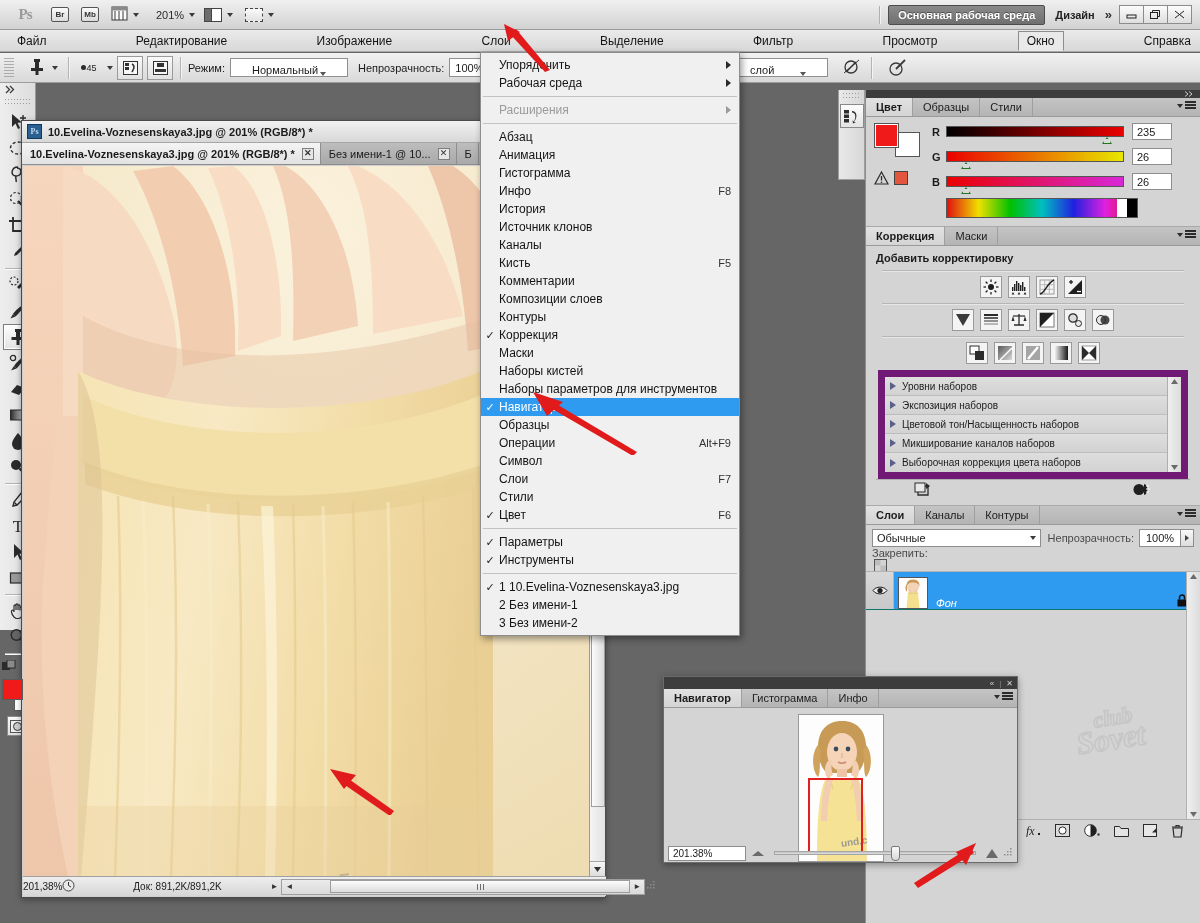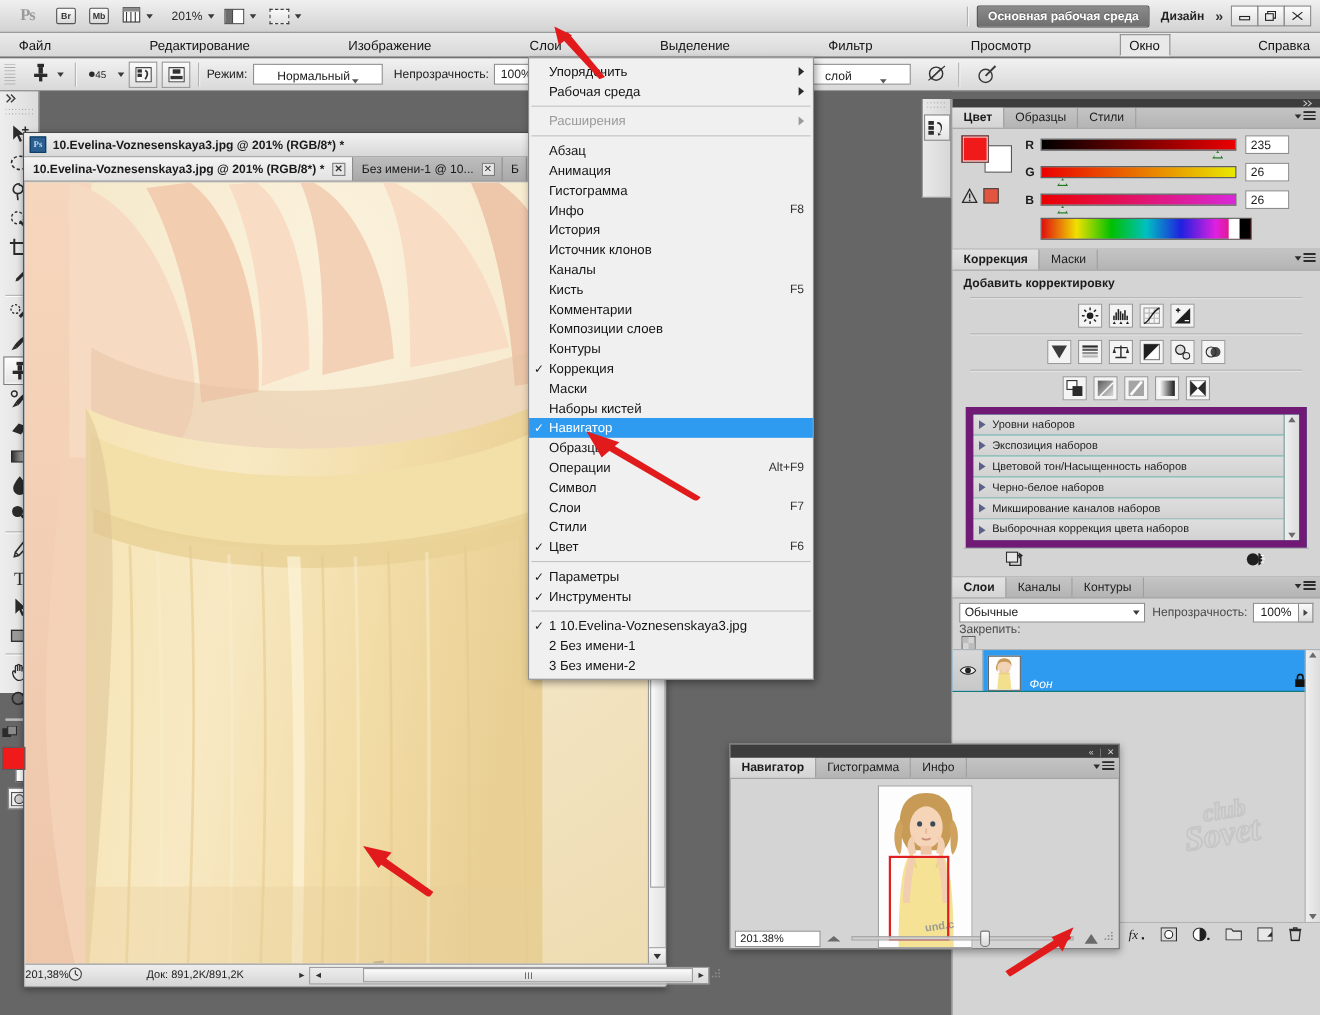--- a/index.html
+++ b/index.html
@@ -880,20 +880,25 @@
     <div class="mi">
       <span class="chk"></span>
       <span class="lbl">Маски</span>
       <span class="acc"></span>
     </div>
     <div class="mi">
       <span class="chk"></span>
       <span class="lbl">Наборы кистей</span>
       <span class="acc"></span>
     </div>
+    <div class="mi">
+      <span class="chk"></span>
+      <span class="lbl">Наборы параметров для инструментов</span>
+      <span class="acc"></span>
+    </div>
     <div class="mi sel">
       <span class="chk">✓</span>
       <span class="lbl">Навигатор</span>
       <span class="acc"></span>
     </div>
     <div class="mi">
       <span class="chk"></span>
       <span class="lbl">Образцы</span>
       <span class="acc"></span>
     </div>
@@ -1193,24 +1198,20 @@
                 <span class="pt"></span>
                 <span>Уровни наборов</span>
               </div>
             <div class="prow">
                 <span class="pt"></span>
                 <span>Экспозиция наборов</span>
               </div>
             <div class="prow">
                 <span class="pt"></span>
                 <span>Цветовой тон/Насыщенность наборов</span>
-              </div>
-            <div class="prow">
-                <span class="pt"></span>
-                <span>Черно-белое наборов</span>
               </div>
             <div class="prow">
                 <span class="pt"></span>
                 <span>Микширование каналов наборов</span>
               </div>
             <div class="prow" style="border-bottom:none">
                 <span class="pt"></span>
                 <span>Выборочная коррекция цвета наборов</span>
               </div>
           </div>

